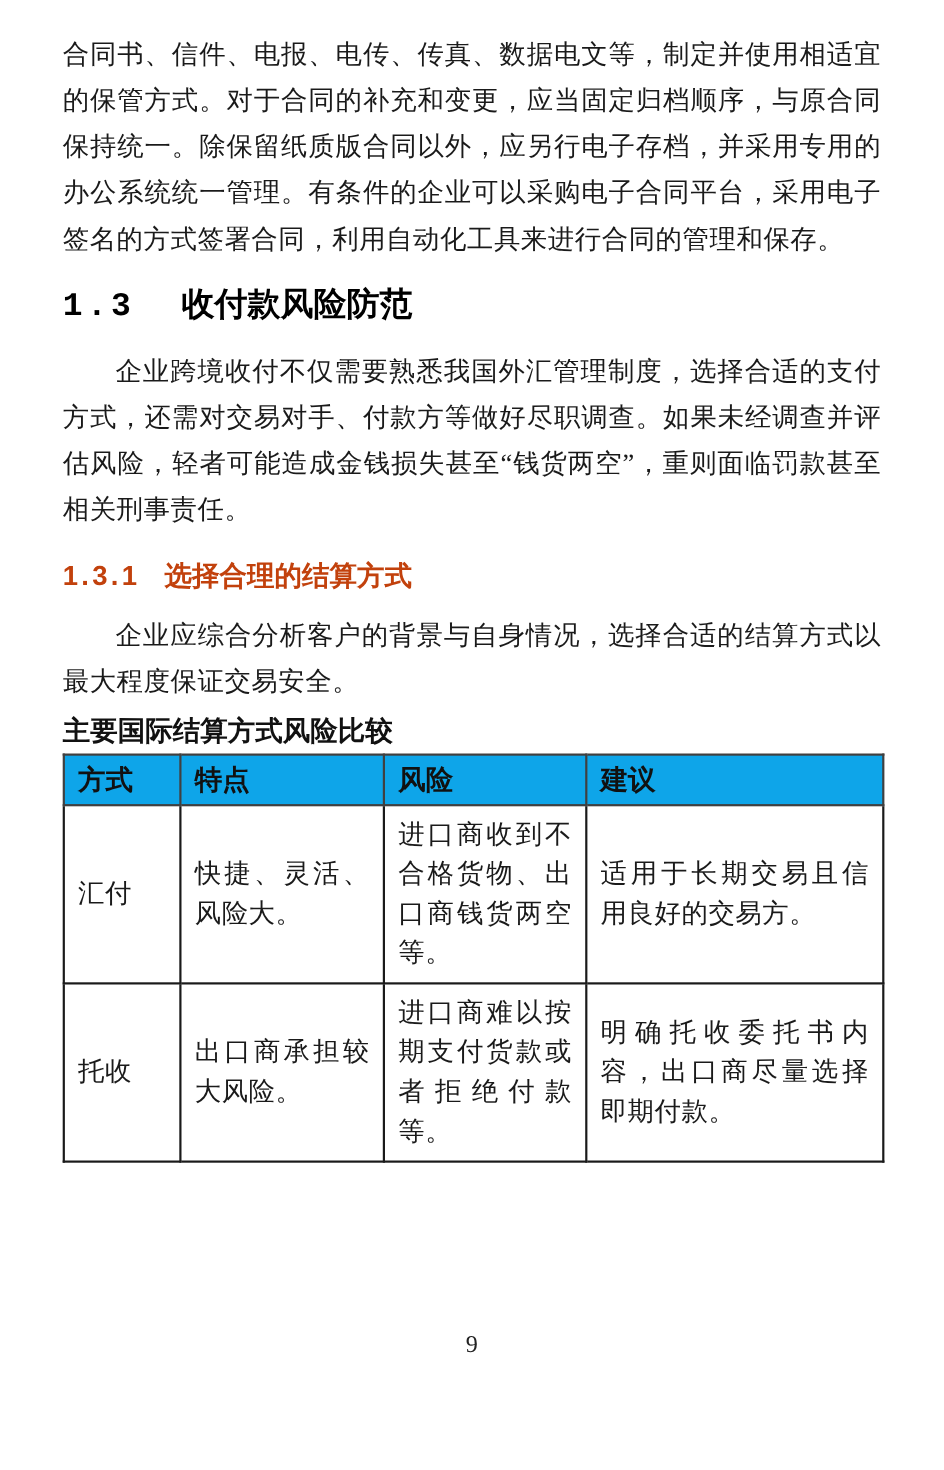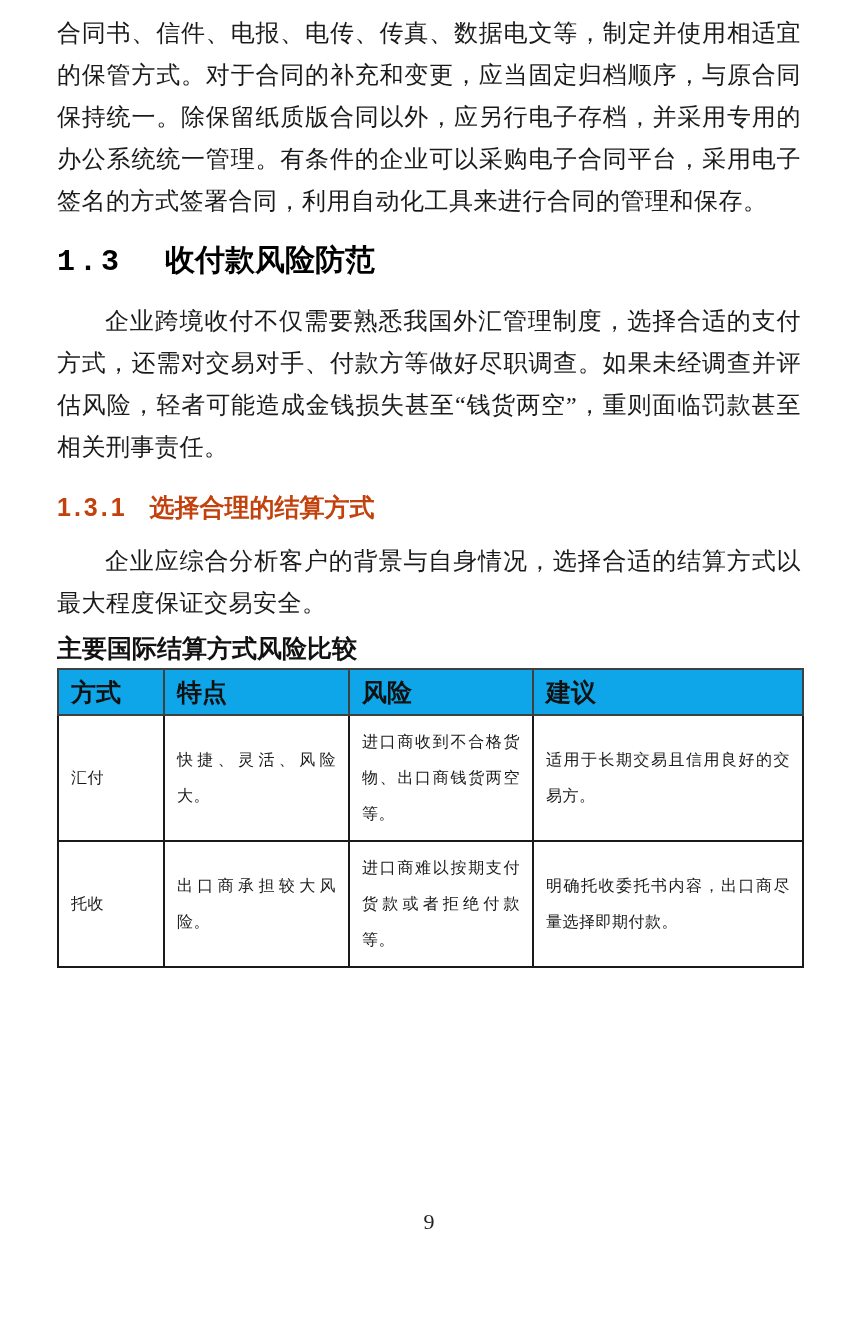--- a/index.html
+++ b/index.html
@@ -7,21 +7,21 @@
     padding: 0;
     background: #ffffff;
   }
   .page {
     position: relative;
     width: 858px;
     height: 1336px;
     margin: 0 auto;
     background: #ffffff;
     box-sizing: border-box;
-    padding: 12px 57px 0 57px;
+    padding: 29px 57px 0 57px;
     color: #1a1a1a;
     font-family: "Liberation Serif", "DejaVu Serif", serif;
     overflow: hidden;
   }
   .body-text {
     margin: 0;
     font-size: 24px;
     line-height: 42px;
     text-align: justify;
     letter-spacing: 0.5px;
@@ -79,21 +79,21 @@
     font-family: "Liberation Sans", "DejaVu Sans", sans-serif;
     font-weight: bold;
     font-size: 25px;
     line-height: 34px;
     text-align: left;
     padding: 5px 12px;
     color: #111111;
   }
   .compare-table td {
     border: 2px solid #1a1a1a;
-    font-size: 16px;
+    font-size: 24px;
     line-height: 36px;
     padding: 8px 12px;
     text-align: justify;
     vertical-align: middle;
     letter-spacing: 0.5px;
   }
 
   .page-number {
     position: absolute;
     left: 0;

